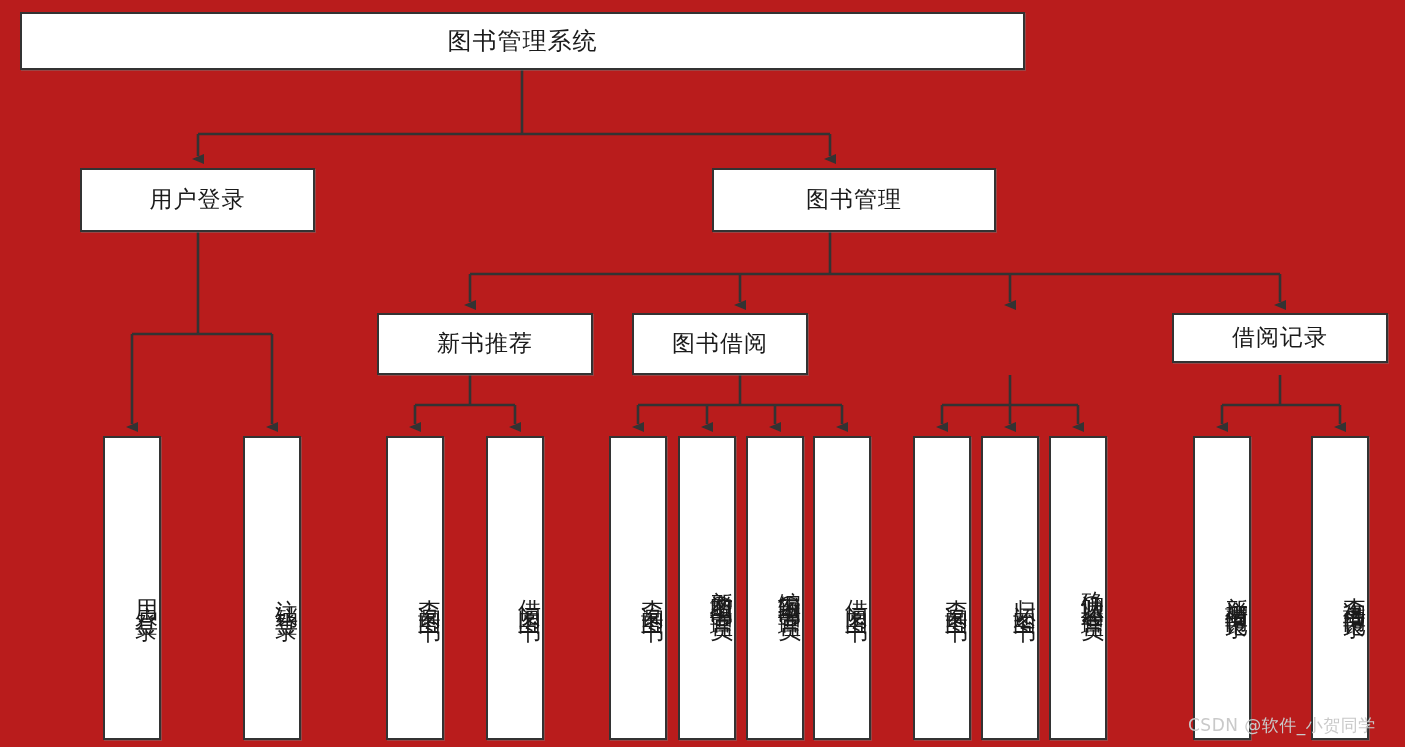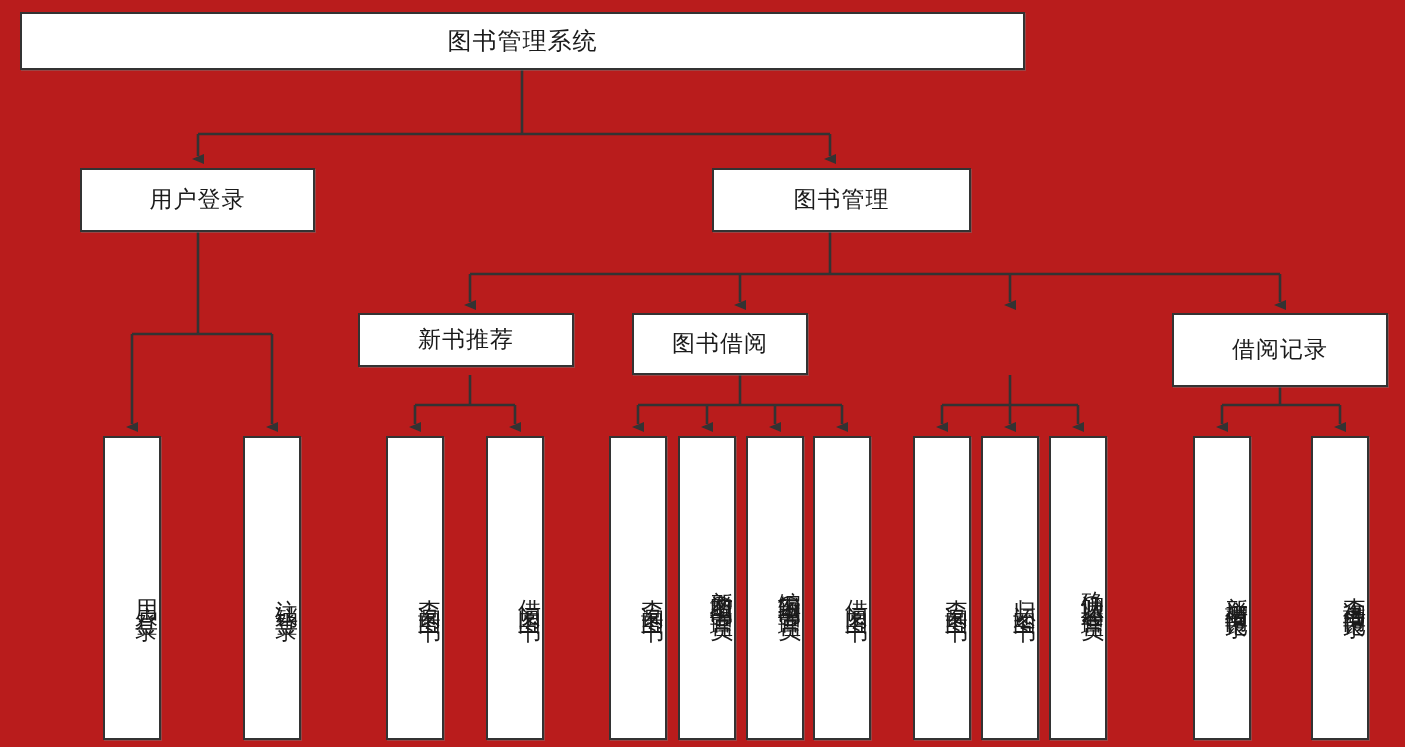--- a/index.html
+++ b/index.html
@@ -129,34 +129,34 @@
   </svg>
 
   <div class="node horiz root" style="left:20px; top:12px; width:1005px; height:58px;">
     <span class="label">图书管理系统</span>
   </div>
 
   <div class="node horiz" style="left:80px; top:168px; width:235px; height:64px;">
     <span class="label">用户登录</span>
   </div>
 
-  <div class="node horiz" style="left:712px; top:168px; width:259px; height:64px;">
+  <div class="node horiz" style="left:712px; top:168px; width:284px; height:64px;">
     <span class="label">图书管理</span>
   </div>
 
-  <div class="node horiz" style="left:358px; top:313px; width:216px; height:54px;">
+  <div class="node horiz" style="left:377px; top:313px; width:216px; height:62px;">
     <span class="label">新书推荐</span>
   </div>
 
   <div class="node horiz" style="left:632px; top:313px; width:176px; height:62px;">
     <span class="label">图书借阅</span>
   </div>
 
 
-  <div class="node horiz" style="left:1172px; top:313px; width:216px; height:74px;">
+  <div class="node horiz" style="left:1172px; top:313px; width:216px; height:50px;">
     <span class="label">借阅记录</span>
   </div>
 
   <div class="node vert" style="left:103px; top:436px; width:58px; height:304px;">
     <span class="label">用户登录</span>
   </div>
 
   <div class="node vert" style="left:243px; top:436px; width:58px; height:304px;">
     <span class="label">注销登录</span>
   </div>
@@ -198,14 +198,15 @@
   </div>
 
   <div class="node vert tall-text" style="left:1193px; top:436px; width:58px; height:304px;">
     <span class="label">新增借阅记录</span>
   </div>
 
   <div class="node vert tall-text" style="left:1311px; top:436px; width:58px; height:304px;">
     <span class="label">查询借阅记录</span>
   </div>
 
+  <div class="watermark">CSDN @软件_小贺同学</div>
 
 </div>
 
 </body></html>

